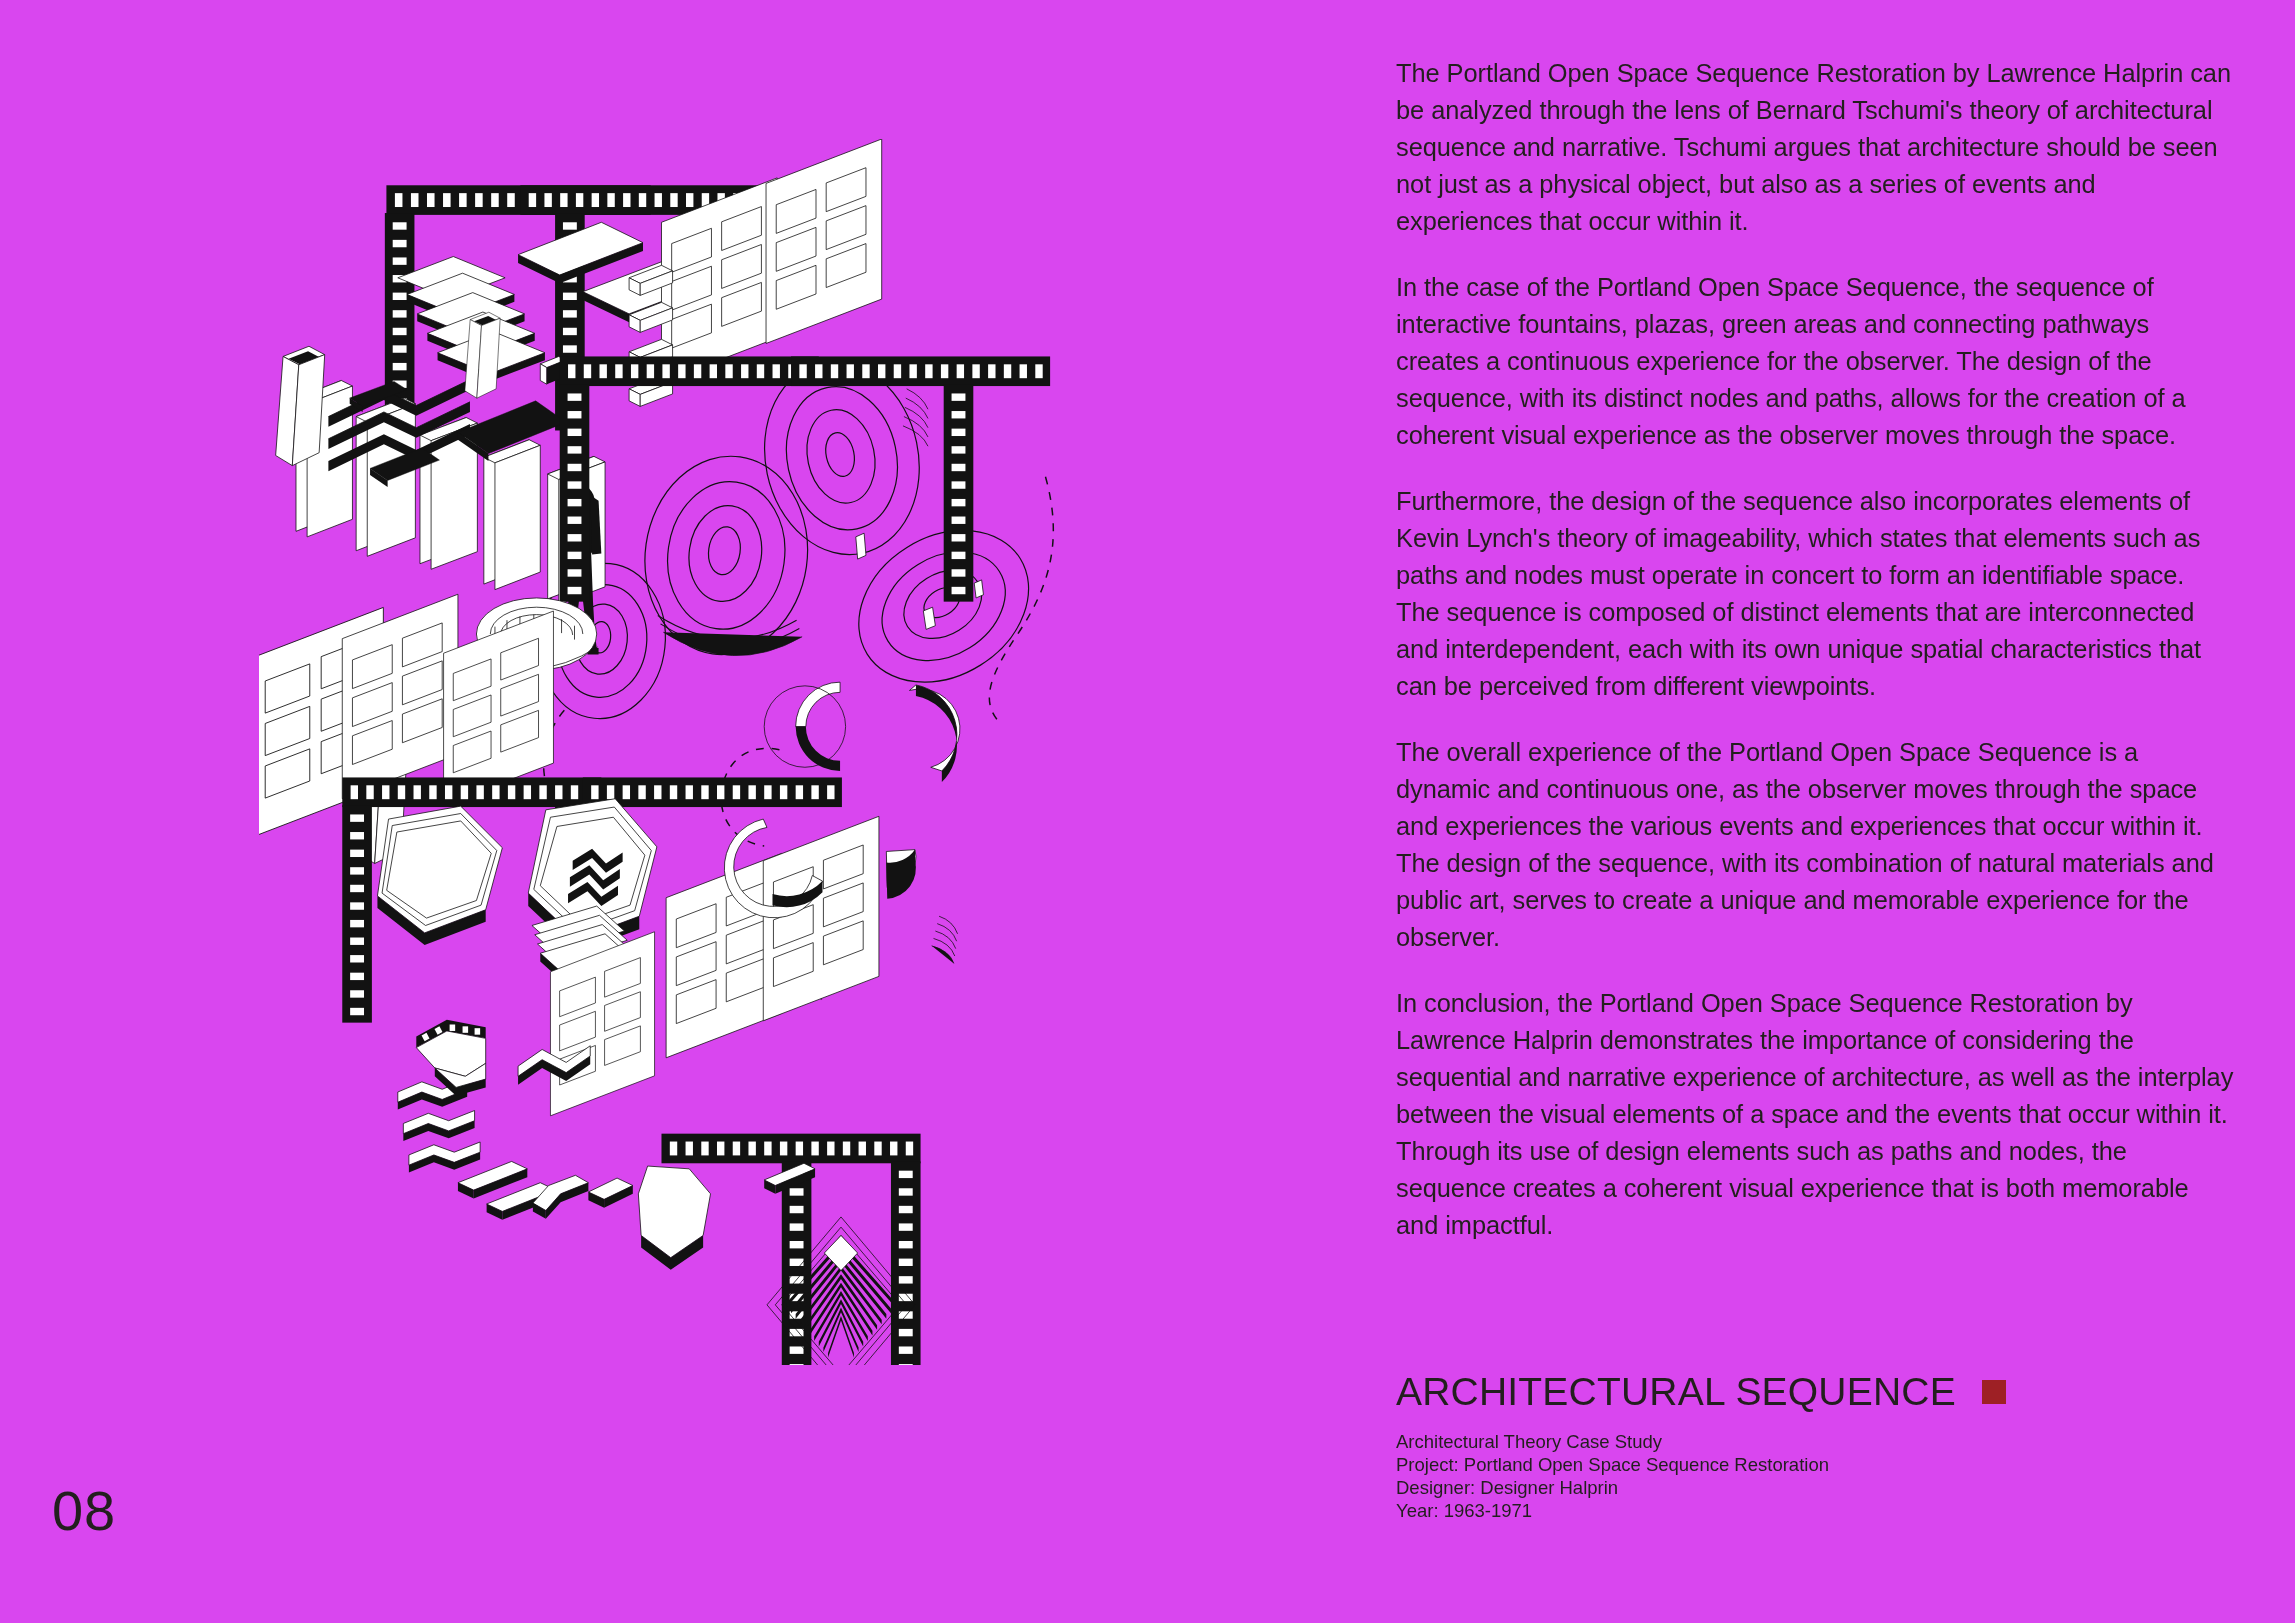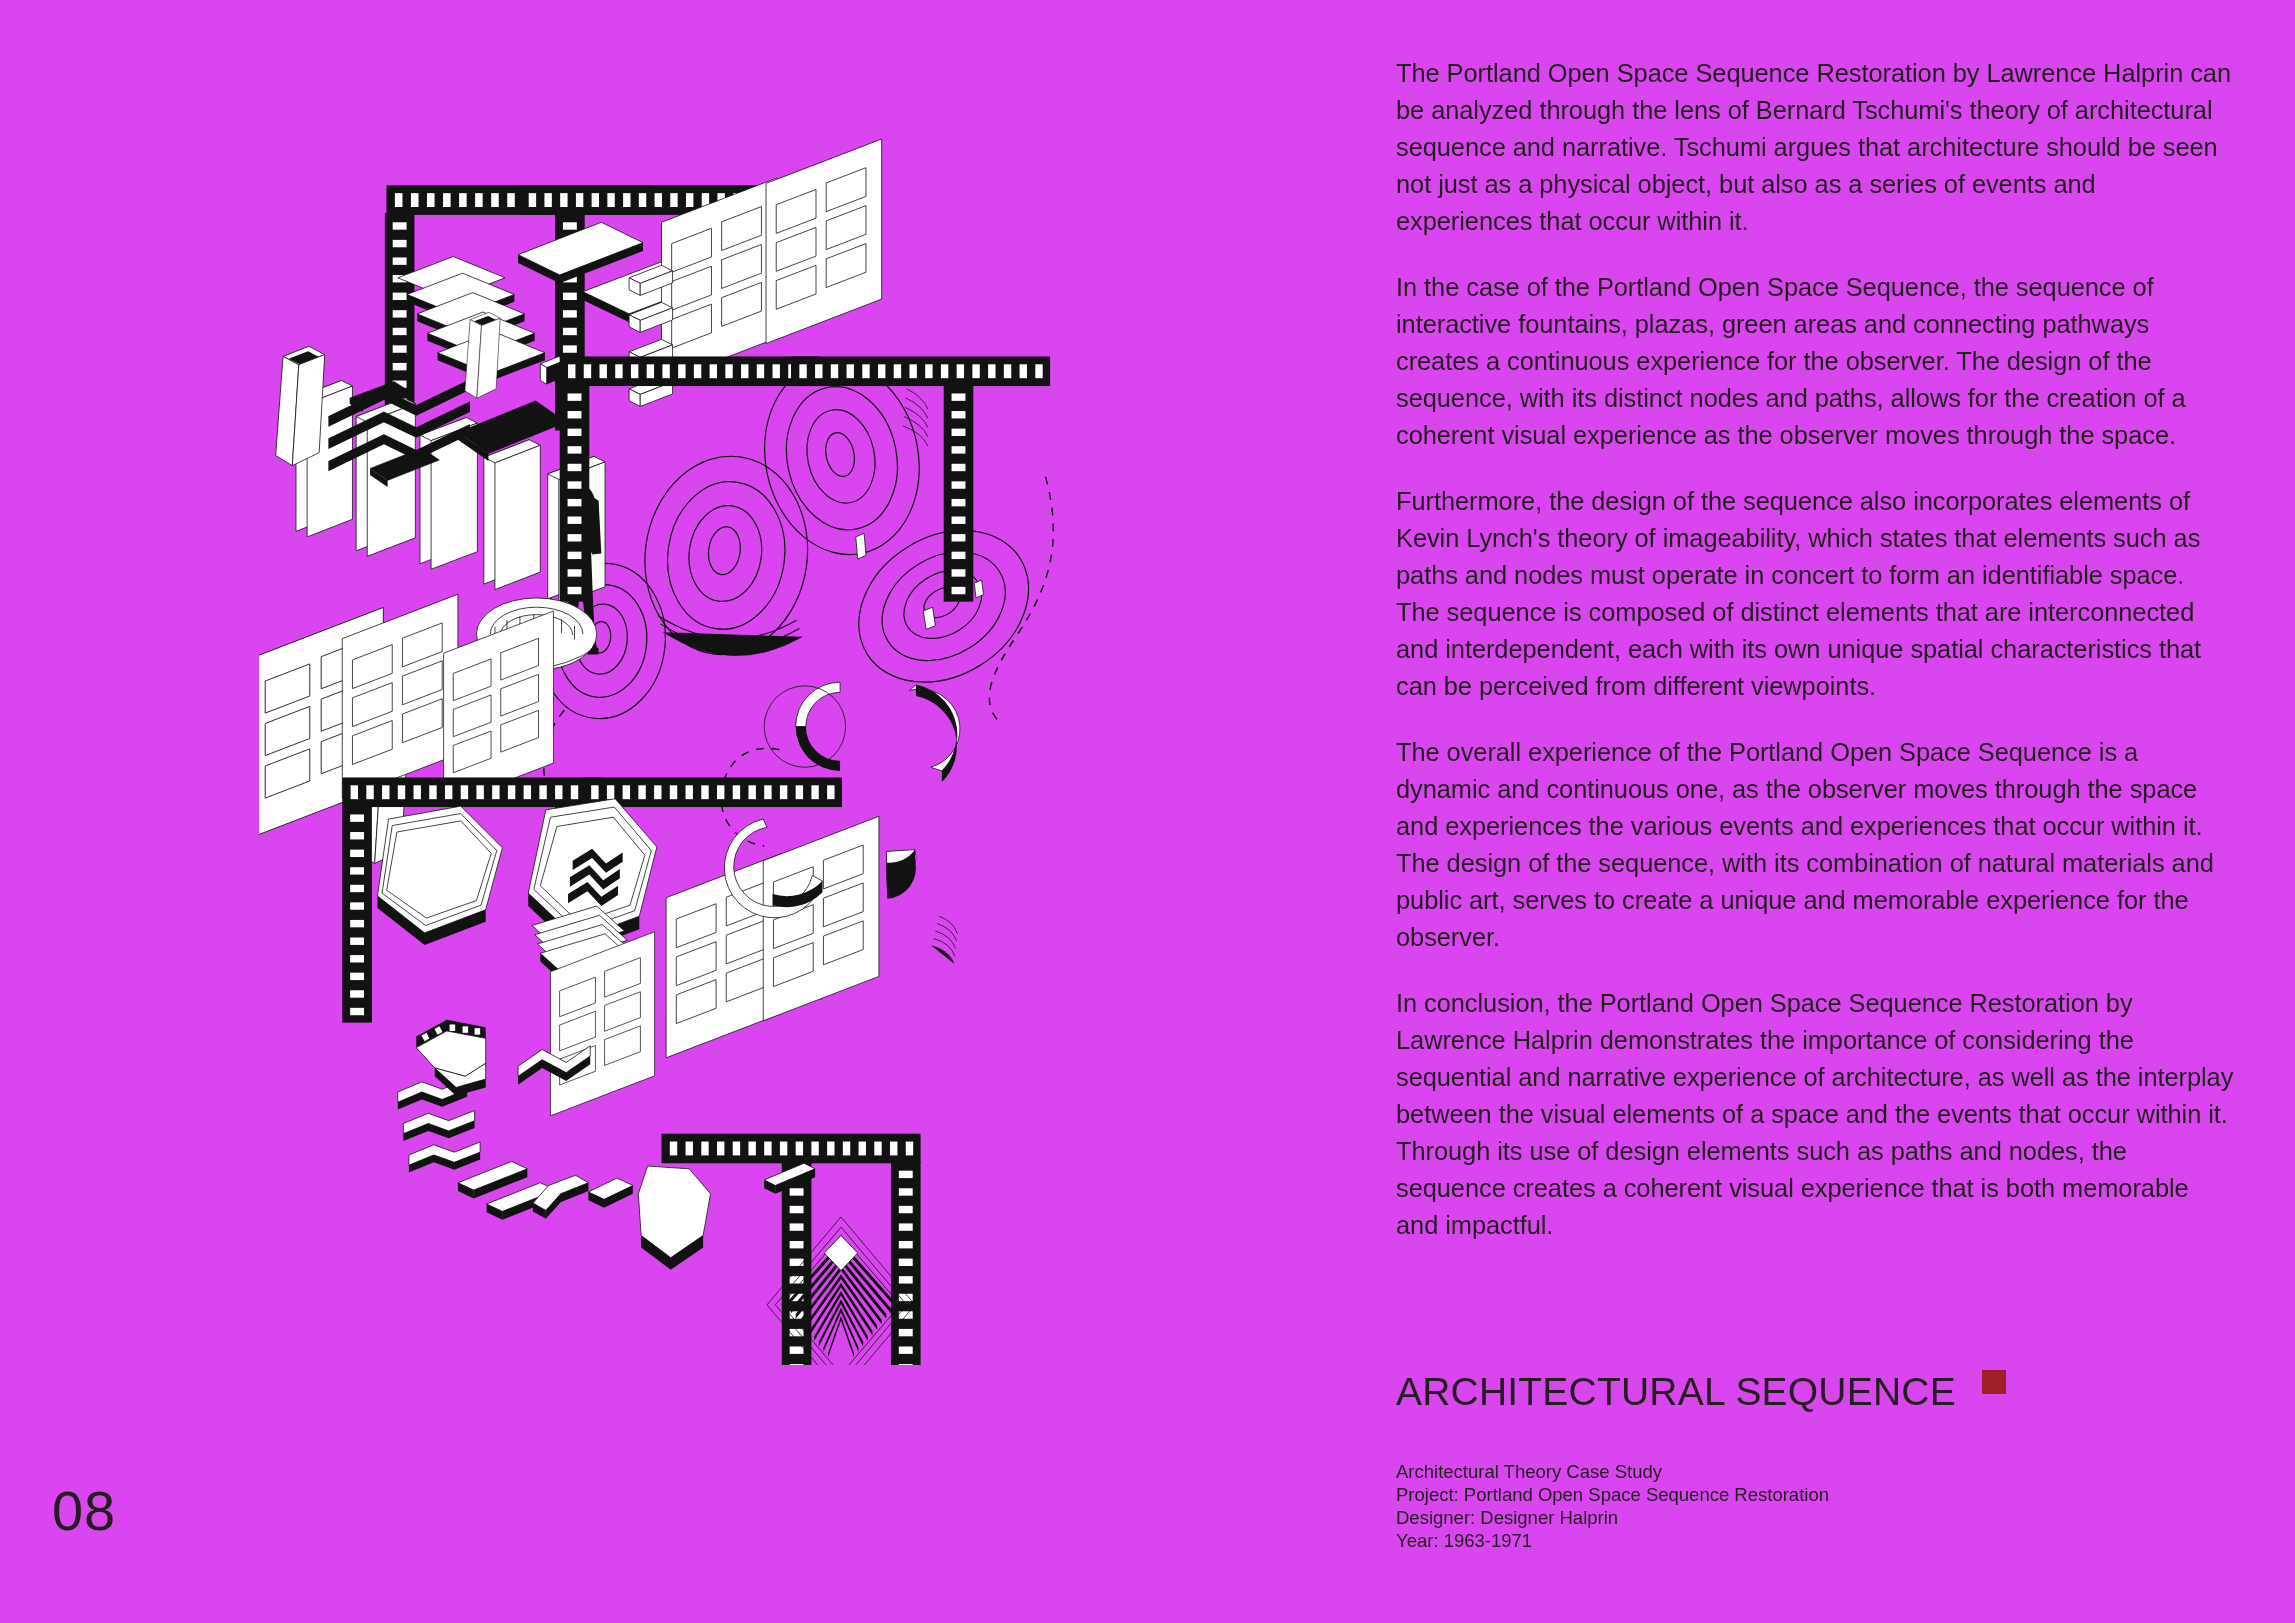--- a/index.html
+++ b/index.html
@@ -36,28 +36,28 @@
 
   
   #title-block{position:absolute;left:1396px;top:1370px;width:842px;}
   #board-title{
     font-size:39px;
     line-height:43px;
     letter-spacing:0.2px;
     font-weight:400;
     color:#231f1e;
     margin:0;
-    display:flex;
+    display:flex;align-items:center;
   }
   #board-title .t-text{white-space:nowrap;}
   #accent-square{
     display:inline-block;width:24px;height:24px;
     background:#9e2025;margin-left:26px;flex:0 0 auto;
   }
-  #meta-list{margin:47px 0 0 0;padding:0;list-style:none;}
+  #meta-list{margin:17px 0 0 0;padding:0;list-style:none;}
   #meta-list li{
     font-size:18.5px;line-height:23px;color:#231f1e;font-weight:400;
     letter-spacing:0;
   }
 
   
   #page-number{
     position:absolute;left:52px;top:1467px;
     font-size:56px;line-height:88px;
     font-weight:300;color:#231f1e;

